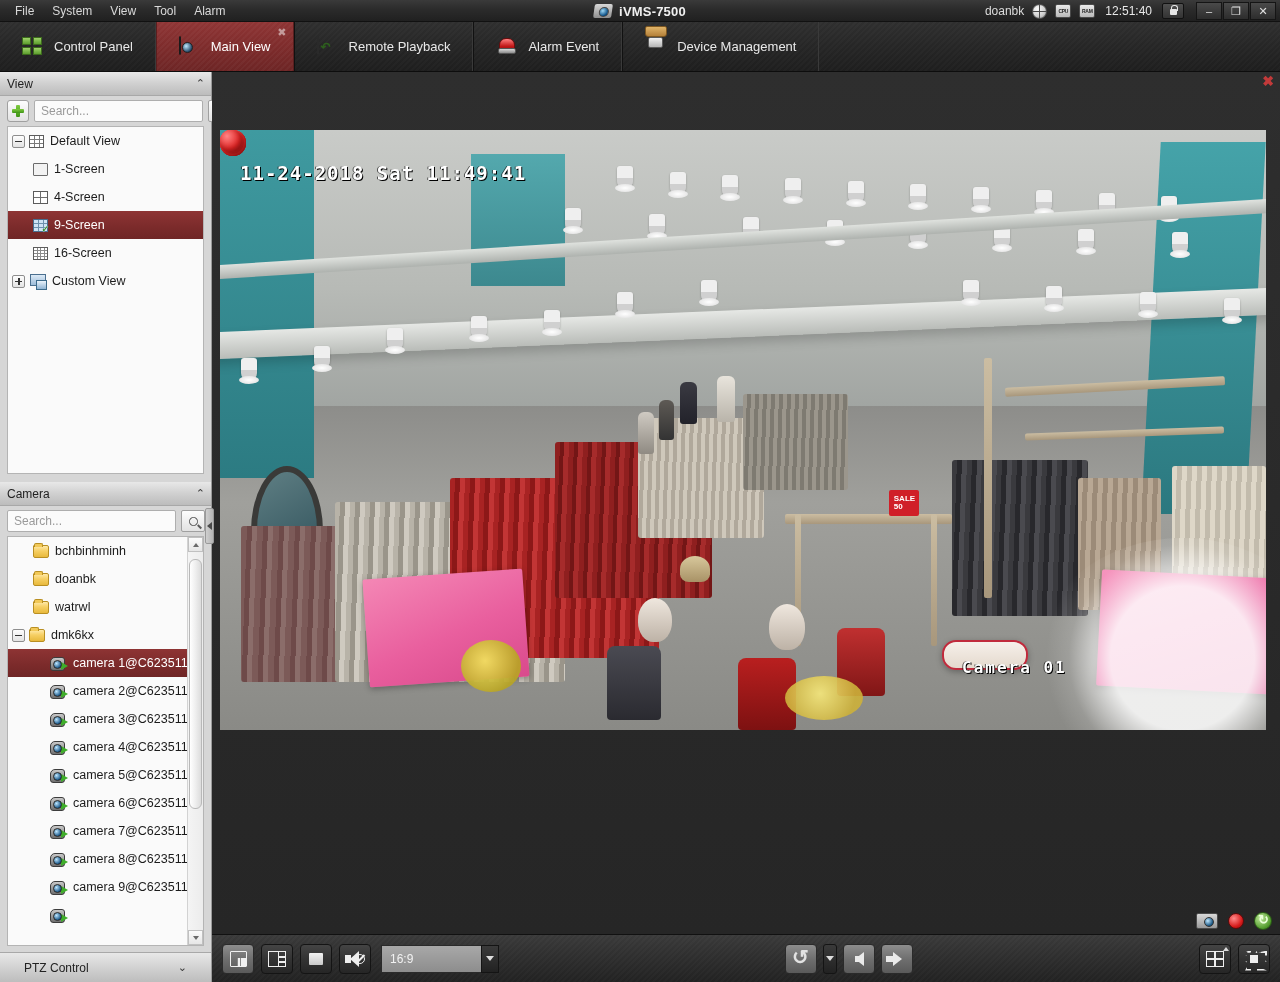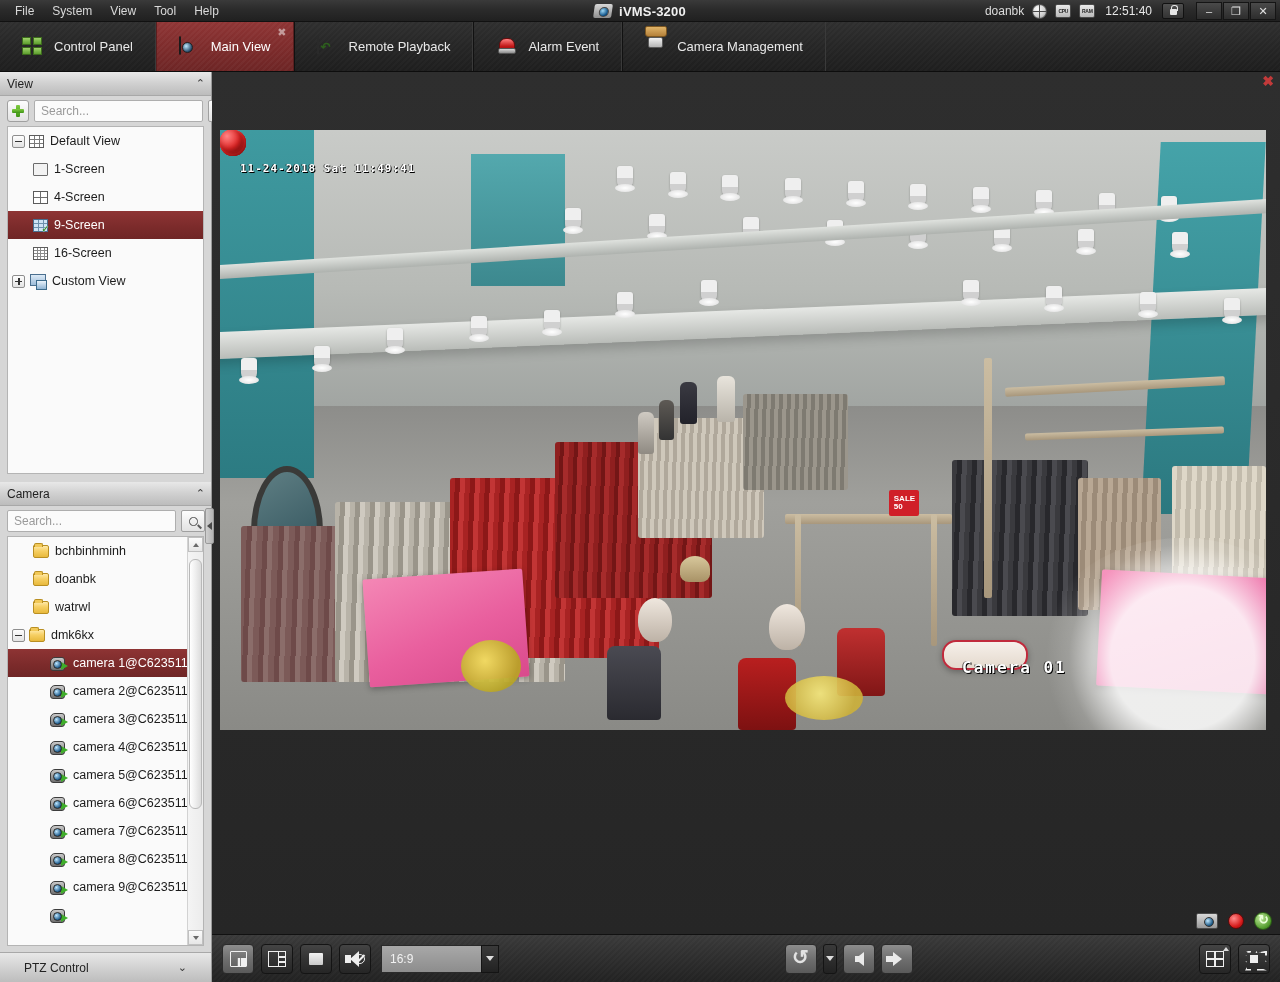--- a/index.html
+++ b/index.html
@@ -441,21 +441,21 @@
     display:flex; align-items:center; justify-content:center; border-radius:2px;
     font-family:"Liberation Sans", sans-serif; line-height:1;
   }
   .lens-flare {
     position:absolute; right:-6%; bottom:-8%; width:28%; height:40%;
     border-radius:50%;
     background:radial-gradient(circle at 50% 50%, rgba(255,255,255,.85) 0 38%, rgba(255,255,255,.12) 60%, rgba(255,255,255,0) 72%);
   }
   .osd-time {
     position:absolute; left:20px; top:32px;
-    color:#ffffff; font-family:"DejaVu Sans Mono", monospace; font-size:11px;
+    color:#ffffff; font-family:"DejaVu Sans Mono", monospace; font-size:19px;
     font-weight:bold; letter-spacing:1px;
     text-shadow:1px 1px 0 #000, -1px 0 0 rgba(0,0,0,.6);
     white-space:nowrap;
     text-align:right;
   }
   .osd-name {
     position:absolute; left:742px; top:528px;
     color:#ffffff; font-family:"DejaVu Sans Mono", monospace; font-size:16px;
     font-weight:bold; letter-spacing:2px;
     text-shadow:1px 1px 0 #000, -1px 0 0 rgba(0,0,0,.6);
@@ -589,26 +589,26 @@
 <body>
 
 <div class="app">
 
   <div class="titlebar">
     <div class="menubar">
       <div class="menu-item">File</div>
       <div class="menu-item">System</div>
       <div class="menu-item">View</div>
       <div class="menu-item">Tool</div>
-      <div class="menu-item">Help</div>
+      <div class="menu-item">Alarm</div>
     </div>
 
     <div class="title-center">
       <span class="title-cam-icon"></span>
-      <span class="app-title">iVMS-3200</span>
+      <span class="app-title">iVMS-7500</span>
     </div>
 
     <div class="title-right">
       <span class="tb-user">doanbk</span>
       <span class="tb-ico ico-globe"></span>
       <span class="ico-cpu">CPU</span>
       <span class="ico-ram">RAM</span>
       <span class="tb-time">12:51:40</span>
       <span class="lock-btn">
         <span class="lock-glyph"></span>
@@ -655,21 +655,21 @@
       <span class="tab-icon">
         <span class="ic-alarm"></span>
       </span>
       <span class="tab-label">Alarm Event</span>
     </div>
 
     <div class="tab">
       <span class="tab-icon">
         <span class="ic-device"></span>
       </span>
-      <span class="tab-label">Camera Management</span>
+      <span class="tab-label">Device Management</span>
     </div>
   </div>
 
   <div class="sidebar">
 
     <div class="panel-header">
       <span class="panel-title">View</span>
       <span class="chevron">⌃</span>
     </div>
 

